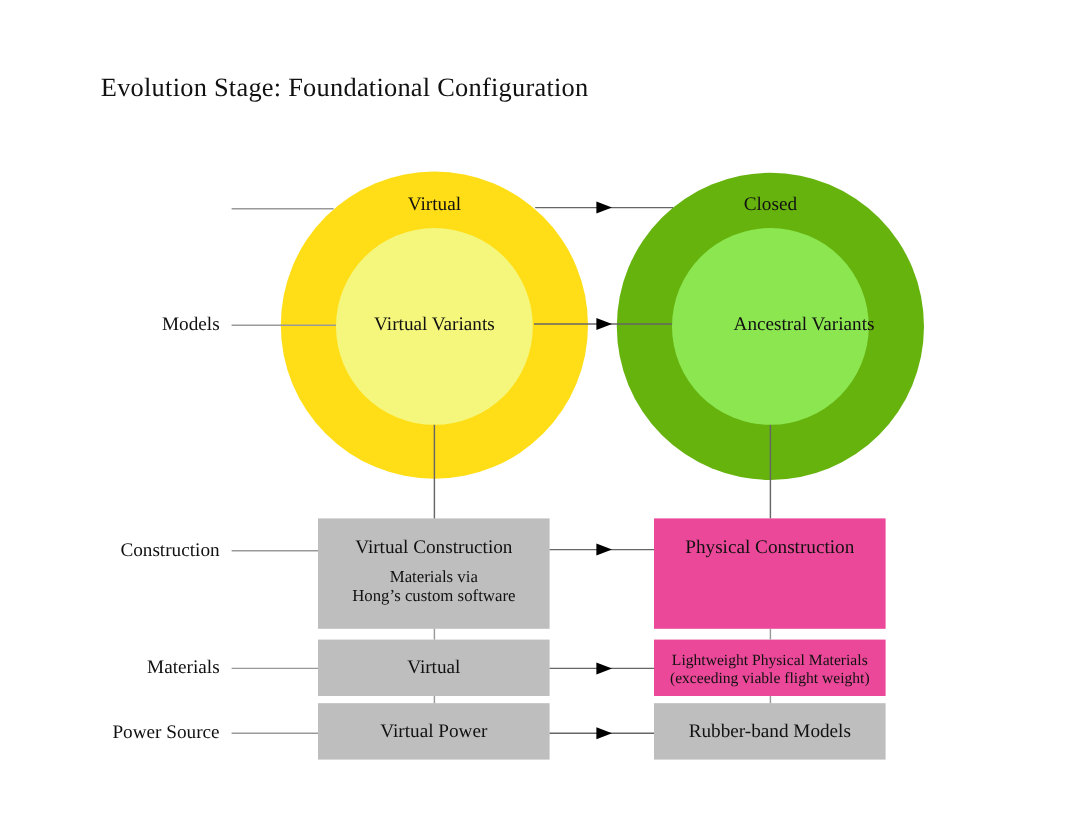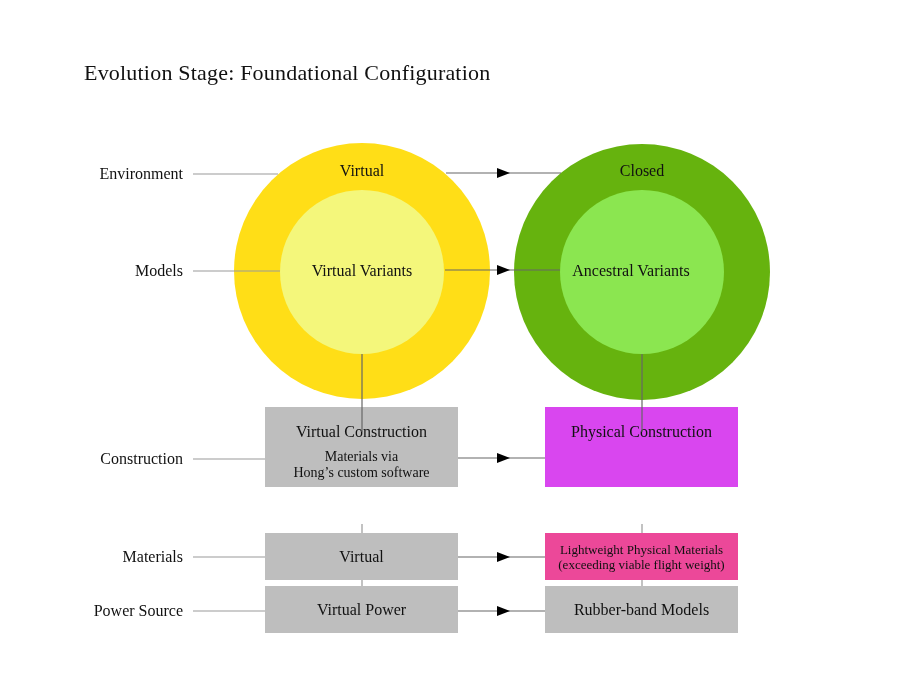--- a/index.html
+++ b/index.html
@@ -23,44 +23,43 @@
   .ring-left{left:234px;top:143px;}
   .ring-right{left:514px;top:144px;}
   .core{border-radius:50%;width:164px;height:164px;top:190px;}
   .core-left{left:280px;}
   .core-right{left:560px;}
 
   .circletext{width:220px;text-align:center;font-size:16px;height:20px;line-height:20px;white-space:nowrap;}
   .env-left{left:252px;top:161px;}
   .env-right{left:532px;top:161px;}
   .mod-left{left:252px;top:261px;}
-  .mod-right{left:521px;top:261px;}
+  .mod-right{left:560px;top:261px;}
 
   
   .gbox{width:193px;text-align:center;}
   .col-left{left:265px;} .col-right{left:545px;}
-  .box-con{top:407px;height:80px;text-align:center;}
+  .box-con{top:432px;height:92px;text-align:center;}
   .box-mat{top:533px;height:47px;}
   .box-pow{top:586px;height:47px;}
   .boxtitle{margin-top:14px;font-size:16px;line-height:22px;white-space:nowrap;}
   .boxsub{margin-top:6px;font-size:14px;line-height:16px;}
   .vcenter{display:flex;flex-direction:column;align-items:center;justify-content:center;}
   .boxbig{font-size:16px;line-height:20px;white-space:nowrap;}
   .boxsmall{font-size:13px;line-height:15px;white-space:nowrap;}
 
   svg.overlay{position:absolute;left:0;top:0;z-index:5;pointer-events:none;}
 </style>
 </head>
 <body>
 
 <div class="stage">
 
   <div class="abs title">Evolution Stage: Foundational Configuration</div>
 
-  <div class="abs rowlabel lbl-env">Environment</div>
   <div class="abs rowlabel lbl-mod">Models</div>
   <div class="abs rowlabel lbl-mat">Materials</div>
   <div class="abs rowlabel lbl-con">Construction</div>
   <div class="abs rowlabel lbl-pow">Power Source</div>
 
   <div class="abs ring ring-left" style="background-color: rgb(255, 222, 23);"></div>
   <div class="abs core core-left" style="background-color: rgb(244, 247, 123);"></div>
   <div class="abs ring ring-right" style="background-color: rgb(102, 179, 14);"></div>
   <div class="abs core core-right" style="background-color: rgb(139, 230, 80);"></div>
 
@@ -69,21 +68,21 @@
   <div class="abs circletext mod-left">Virtual Variants</div>
   <div class="abs circletext mod-right">Ancestral Variants</div>
 
   <div class="abs gbox col-left box-con" style="background-color: rgb(190, 190, 190);">
     <div class="boxtitle">Virtual Construction</div>
     <div class="boxsub">
       <div>Materials via</div>
       <div>Hong’s custom software</div>
     </div>
   </div>
-  <div class="abs gbox col-right box-con" style="background-color: #d946ef;">
+  <div class="abs gbox col-right box-con" style="background-color: #ec4899;">
     <div class="boxtitle">Physical Construction</div>
   </div>
 
   <div class="abs gbox col-left box-mat vcenter" style="background-color: rgb(190, 190, 190);">
     <div class="boxbig">Virtual</div>
   </div>
   <div class="abs gbox col-right box-mat vcenter" style="background-color: #ec4899;">
     <div class="boxsmall">Lightweight Physical Materials</div>
     <div class="boxsmall">(exceeding viable flight weight)</div>
   </div>

